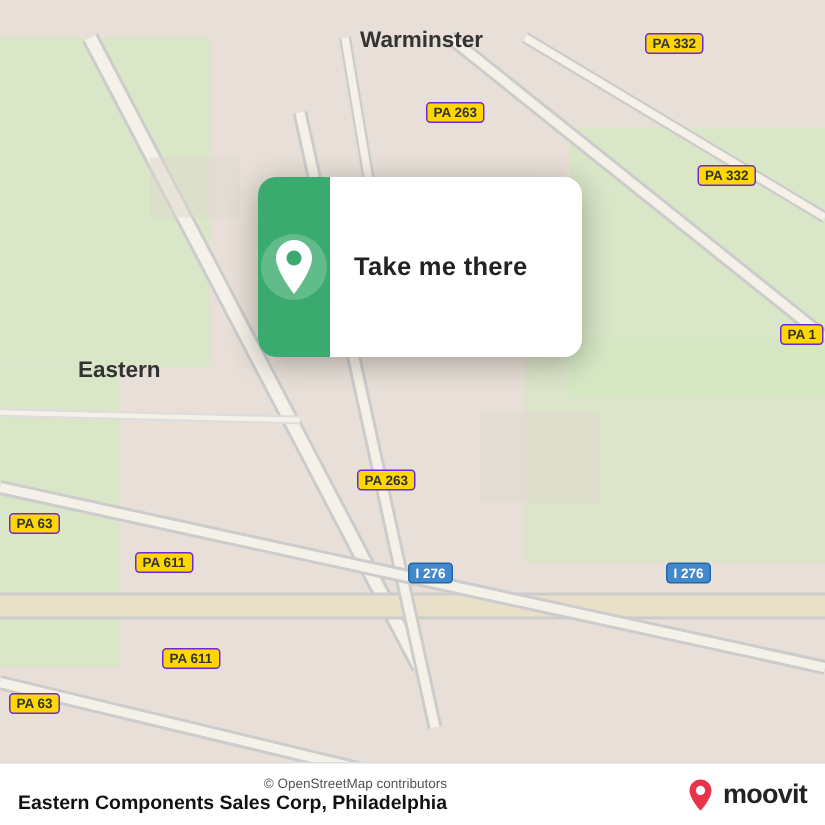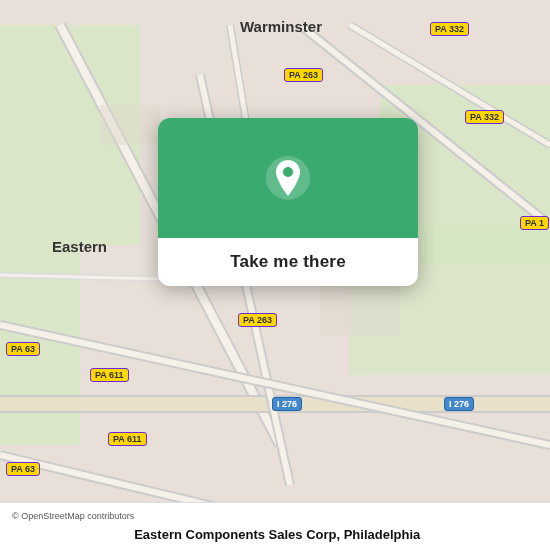--- a/index.html
+++ b/index.html
@@ -24,28 +24,28 @@
     #map-svg {
       position: absolute;
       top: 0; left: 0;
       width: 100%; height: 100%;
     }
 
     
     #popup-card {
       position: absolute;
       top: 118px;
-      left: 158px;
-      width: 260px;
+      left: 172px;
+      width: 216px;
       background: white;
       border-radius: 12px;
       box-shadow: 0 4px 20px rgba(0,0,0,0.3);
       overflow: hidden;
       display: flex;
-      flex-direction: column;
+      flex-direction: row;
     }
 
     #popup-map-section {
       background: #3aaa6e;
       height: 120px;
       display: flex;
       align-items: center;
       justify-content: center;
       position: relative;
     }
@@ -82,32 +82,34 @@
       padding: 8px 12px;
       display: flex;
       align-items: center;
       justify-content: space-between;
       border-top: 1px solid #ddd;
       z-index: 10;
     }
 
     #bottom-left {
       display: flex;
+      flex-direction: column;
+      align-items: flex-end;
     }
 
     #attribution-text {
       font-size: 9px;
       color: #555;
     }
 
     #location-name {
       font-size: 13px;
       font-weight: 600;
       color: #111;
-      margin-top: 16px;
+      margin-top: 0;
     }
 
     #moovit-logo {
       display: flex;
       align-items: center;
       gap: 4px;
     }
 
     #moovit-pin {
       width: 22px;
@@ -130,21 +132,20 @@
       background: #ffd700;
       padding: 1px 4px;
       border-radius: 3px;
       border: 1px solid #6d28d9;
     }
 
     .road-label-blue {
       background: #4488cc;
       color: white;
       border: 1px solid #2266aa;
-      margin-top: 22px;
     }
 
     .city-label {
       position: absolute;
       font-size: 15px;
       font-weight: 600;
       color: #333;
     }
   </style>
 </head>
@@ -219,15 +220,23 @@
     <div id="popup-button-section">
       <button id="take-me-there-btn">Take me there</button>
     </div>
   </div>
 
   <div id="bottom-bar">
     <div id="bottom-left">
       <span id="attribution-text">© OpenStreetMap contributors</span>
       <span id="location-name">Eastern Components Sales Corp, Philadelphia</span>
     </div>
+    <div id="moovit-logo">
+
+      <svg id="moovit-pin" viewBox="0 0 30 36" xmlns="http://www.w3.org/2000/svg">
+        <path d="M15 1C8.4 1 3 6.4 3 13C3 22 15 35 15 35C15 35 27 22 27 13C27 6.4 21.6 1 15 1Z" fill="#e8334a"></path>
+        <circle cx="15" cy="13" r="5" fill="white"></circle>
+      </svg>
+      <span id="moovit-text">moovit</span>
+    </div>
   </div>
 
 </div>
 
 </body></html>

